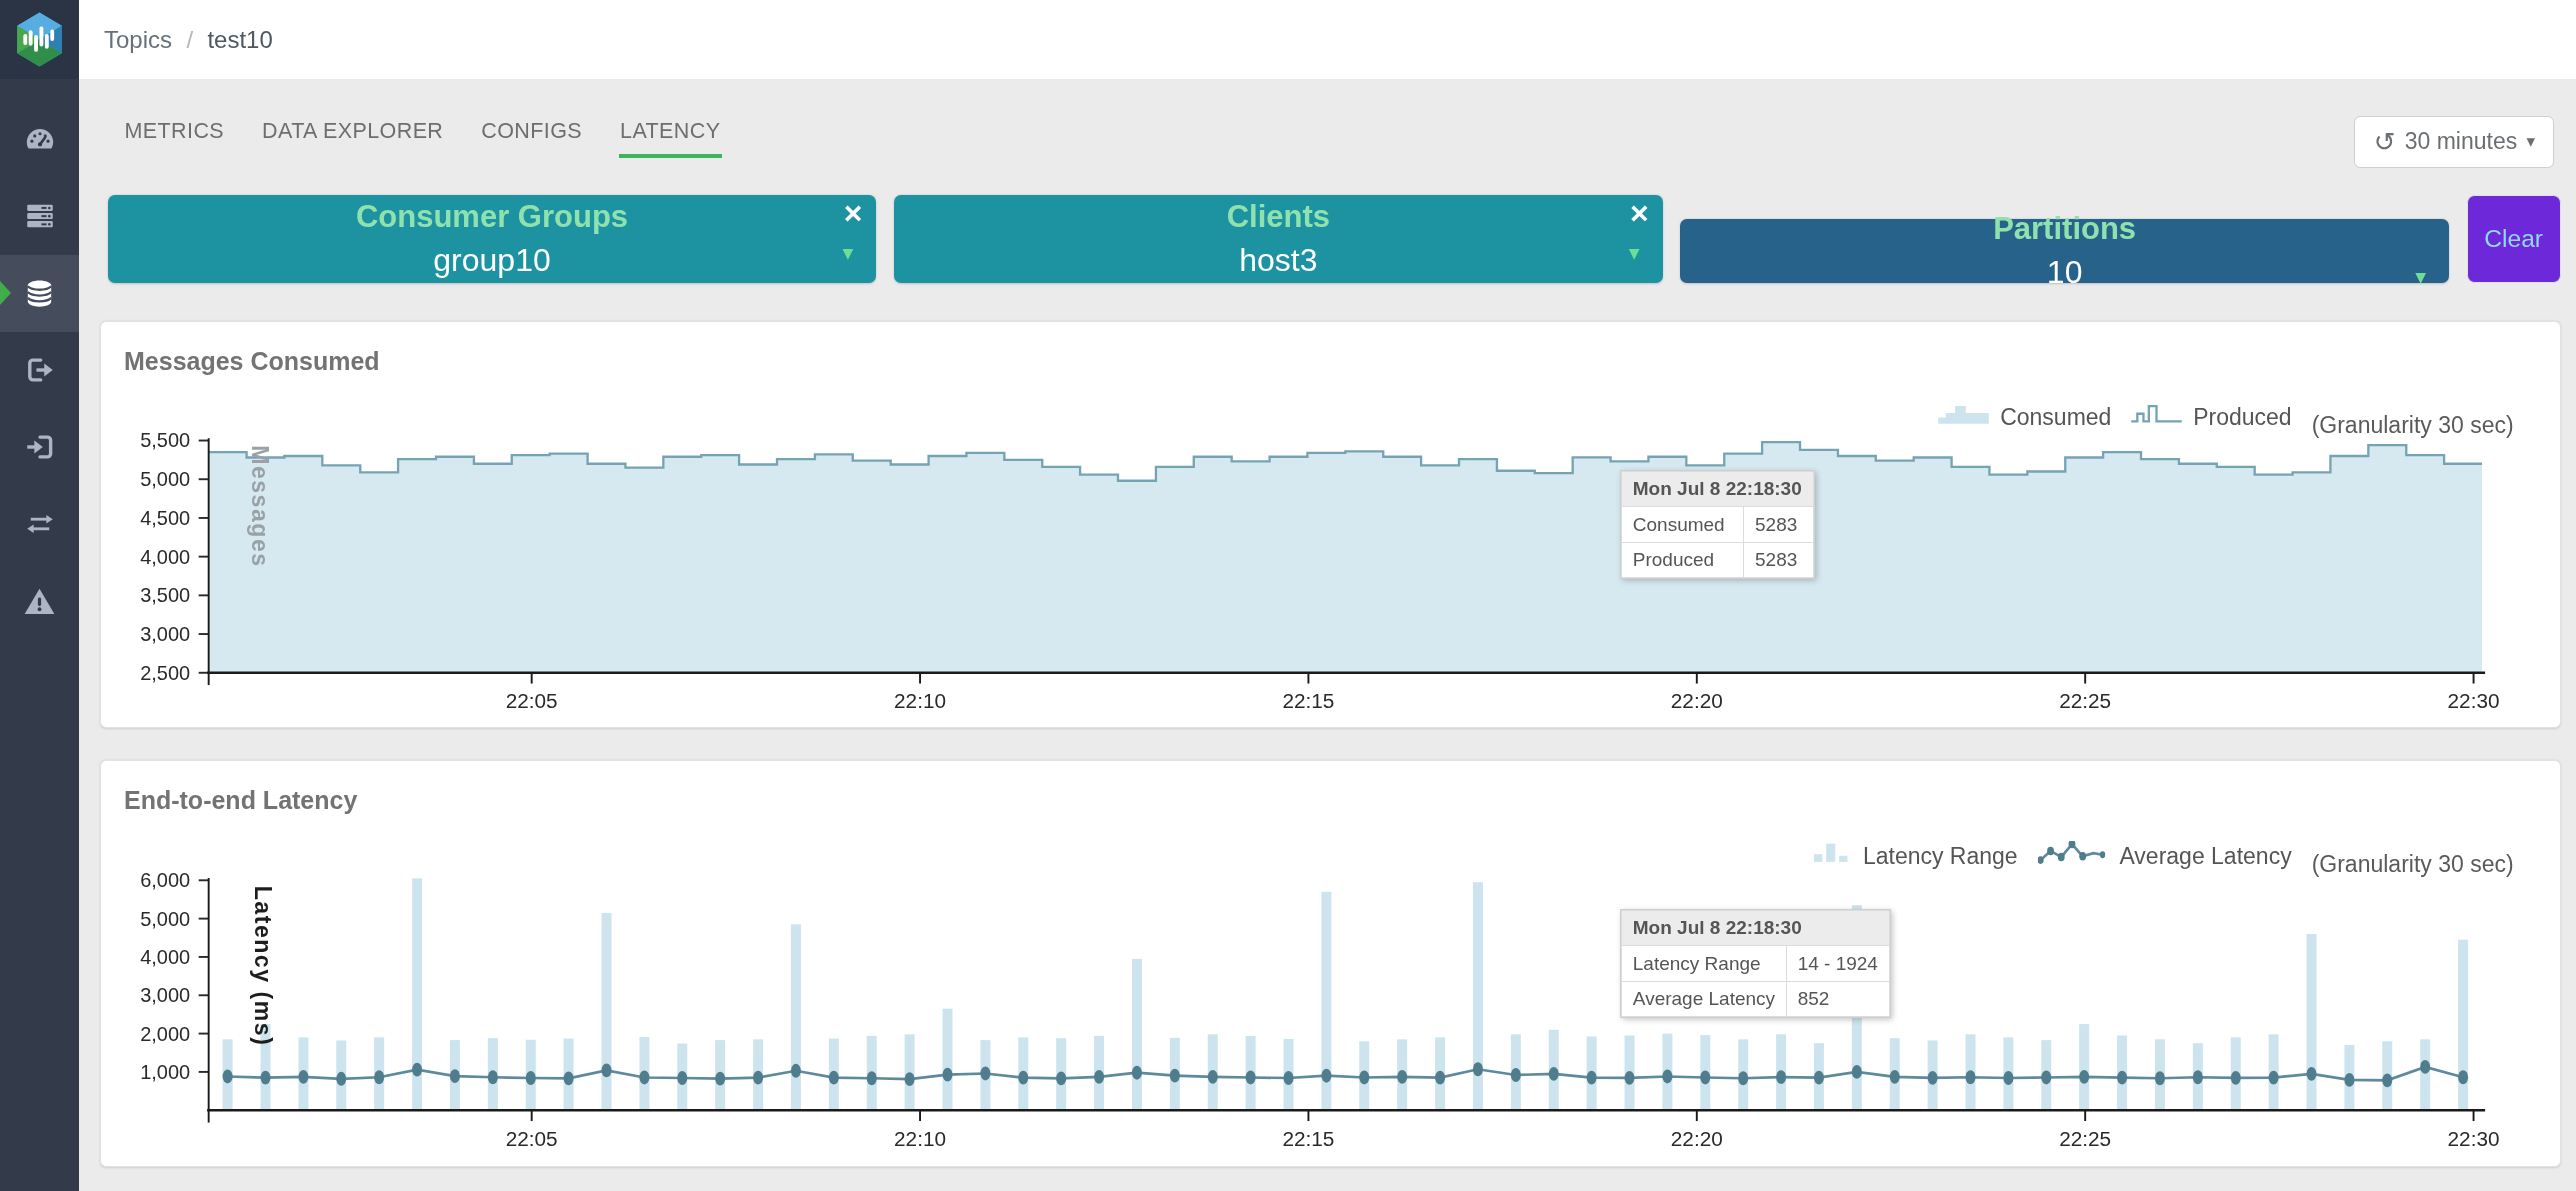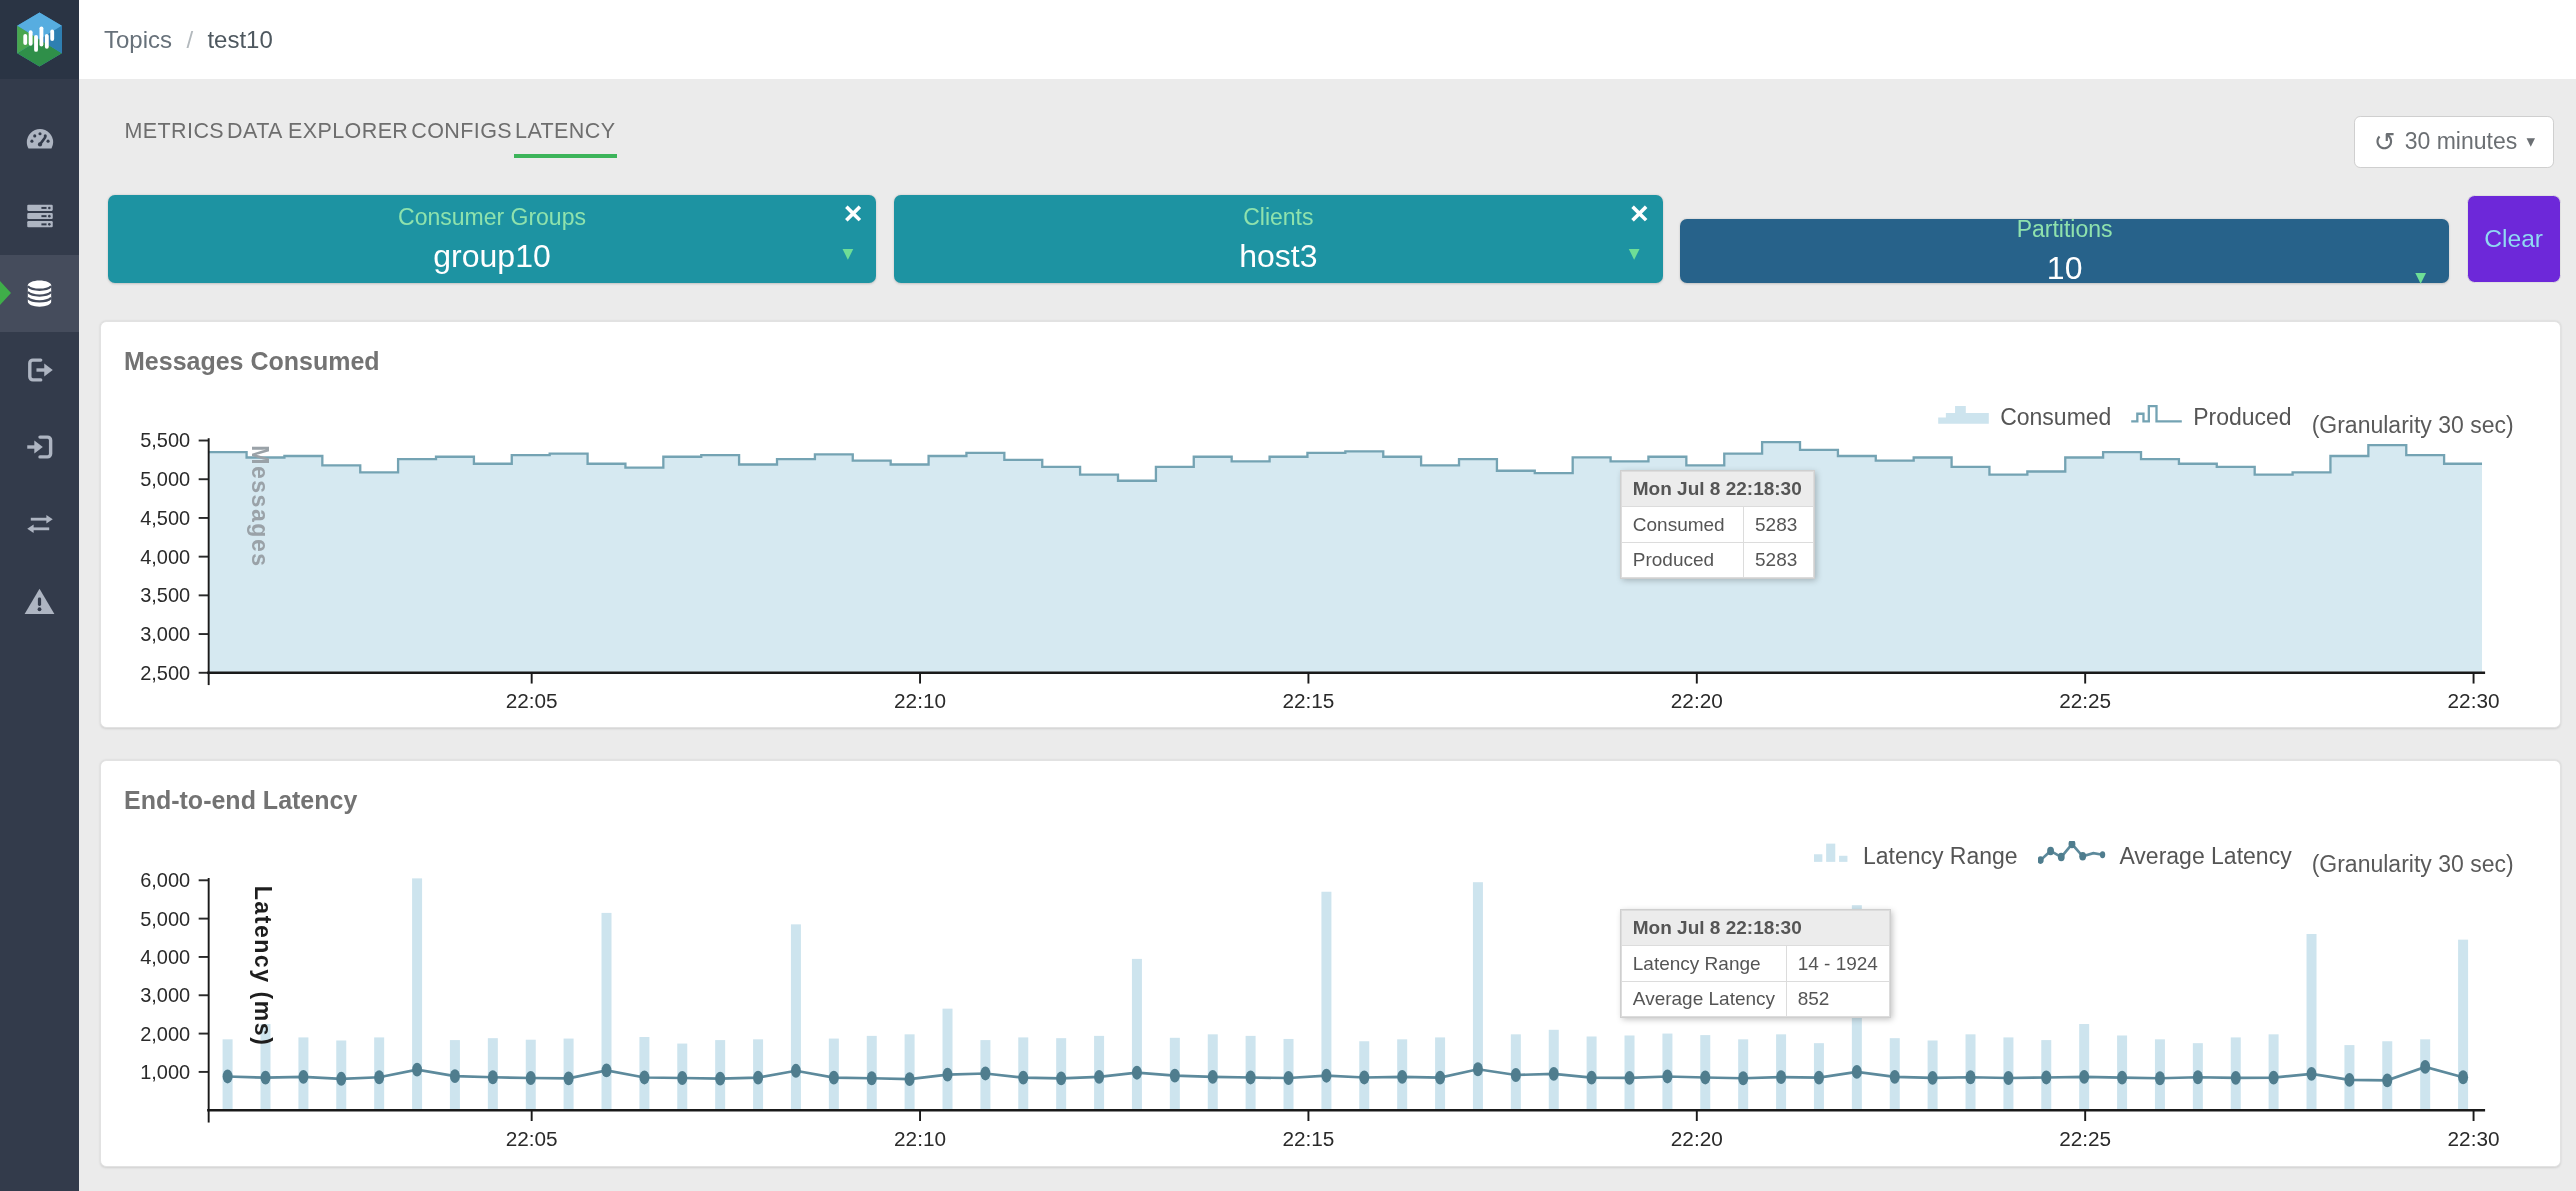--- a/index.html
+++ b/index.html
@@ -34,21 +34,21 @@
   .time-btn{position:absolute;right:6.2px;top:1.5px;height:52px;background:#ffffff;border:1.5px solid #cfcfcf;border-radius:6.2px;
      font-size:23px;color:#6b6f73;display:flex;align-items:center;gap:9.2px;padding:0 18.5px;cursor:pointer;
      font-family:"Liberation Sans","DejaVu Sans",sans-serif;}
   .time-btn .refresh{font-family:"DejaVu Sans",sans-serif;font-size:26px;line-height:1;}
   .time-btn .caret{font-size:17px;}
 
   
   .filters{margin:23px 0 0 7.7px;display:flex;gap:17.7px;height:88px;}
   .fcard{flex:1 1 0;border-radius:7px;position:relative;color:#fff;display:flex;flex-direction:column;align-items:center;
      justify-content:center;gap:7px;box-shadow:0 0.8px 2.3px rgba(0,0,0,.18);cursor:pointer;}
-  .fcard-label{font-size:23px;color:#8fe2ad;}
+  .fcard-label{font-size:31px;color:#8fe2ad;font-weight:bold;}
   .fcard-value{font-size:32px;color:#ffffff;}
   .fcard-x{position:absolute;top:1.5px;right:14px;font-size:32px;font-weight:700;color:#fff;line-height:1;cursor:pointer;}
   .fcard-caret{position:absolute;right:23px;top:45px;font-size:21.5px;color:#6ede96;}
   .clear-btn{flex:0 0 94px;background:#6d28d9;border:1.5px solid #e0e0e0;border-radius:7.7px;font-size:24.6px;color:#90d9f2;
      cursor:pointer;font-family:"Liberation Sans","DejaVu Sans",sans-serif;}
 
   
   .panel{background:#ffffff;border:0.8px solid #e2e2e2;border-radius:6.2px;height:407px;position:relative;
      box-shadow:0 0.8px 2.3px rgba(0,0,0,.12);}
   #panel-messages{margin-top:38px;}
@@ -185,21 +185,21 @@
       <div class="crumb">
         <span>Topics</span>
         <span class="sep">/</span>
         <span class="cur">test10</span>
       </div>
     </header>
 
     <div class="content">
 
       <div class="tabbar">
-        <div id="tabs" style="display:flex;">
+        <div id="tabs" style="display:flex;gap:35px;">
             <div class="tab">METRICS</div>
             <div class="tab">DATA EXPLORER</div>
             <div class="tab">CONFIGS</div>
             <div class="tab active">LATENCY</div>
           </div>
         <button class="time-btn">
           <span class="refresh">↺</span>
           <span>30 minutes</span>
           <span class="caret">▾</span>
         </button>

